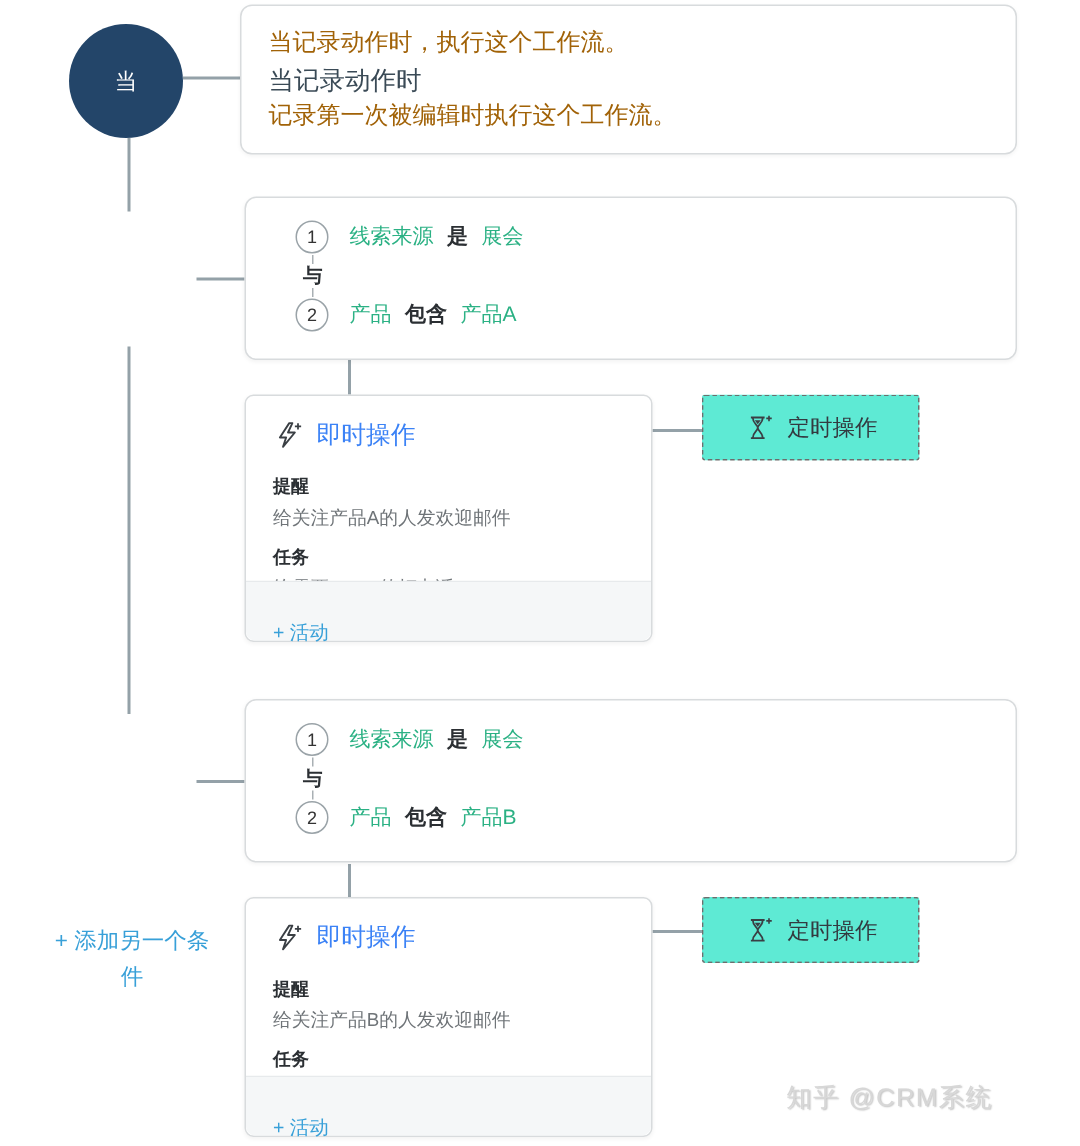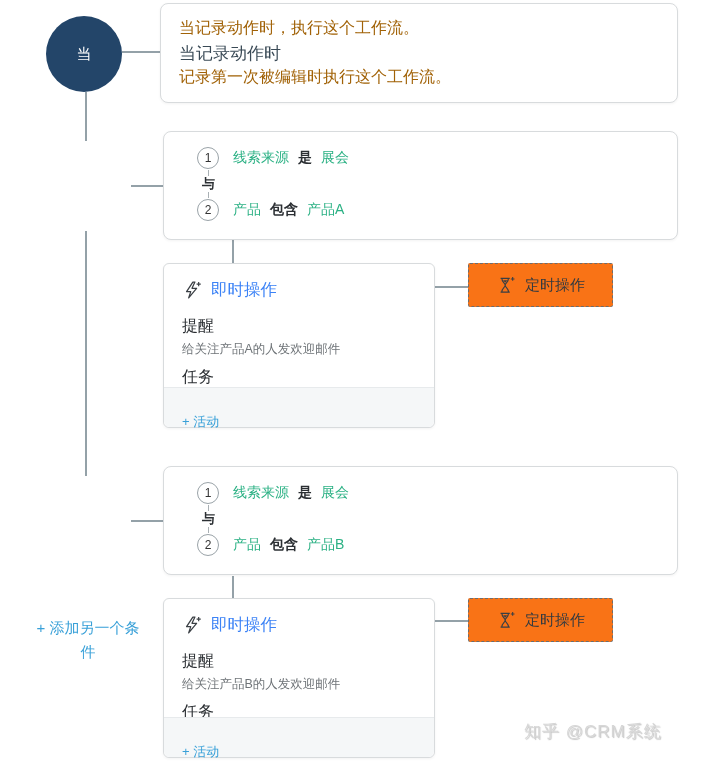--- a/index.html
+++ b/index.html
@@ -41,32 +41,32 @@
   .cond-field,.cond-value{color:#2bb184;font-weight:500;}
   .cond-op{color:#2b2f33;font-weight:bold;}
   .and-col{width:23px;display:flex;flex-direction:column;align-items:center;margin:1px 0;}
   .and-dash{height:6px;width:0;border-left:1px dashed #a9b0b4;}
   .and-label{font-size:13px;color:#2b2f33;font-weight:bold;line-height:1.2;}
   
   .abox{width:272px;height:165px;border-radius:6px;}
   .abox-head{display:flex;align-items:center;gap:9px;padding:15px 18px 6px;}
   .abox-title{font-size:16.5px;color:#3b82f6;}
   .abox-item{padding:0 18px;}
-  .item-label{font-size:16px;font-weight:normal;color:#2b2f33;margin-top:9px;}
+  .item-label{font-size:12px;font-weight:bold;color:#2b2f33;margin-top:9px;}
   .item-desc{font-size:12.5px;color:#6f7478;margin-top:4px;}
   .abox-footer{
     position:absolute;left:0;bottom:0;width:100%;height:40px;background:#f5f7f8;
     border-top:1px solid #e7eaec;border-radius:0 0 6px 6px;display:flex;align-items:center;
     padding-left:18px;box-sizing:border-box;
   }
   .blue-link{color:#38a0d8;font-size:13px;cursor:pointer;margin-top:28px;}
   
   .sbox{
     position:absolute;width:145px;height:44px;border:1.5px dashed #6d6d6d;border-radius:2px;
-    display:flex;align-items:center;justify-content:center;gap:9px;background:#f97316;box-sizing:border-box;
+    display:flex;align-items:center;justify-content:center;gap:9px;background:#5eead4;box-sizing:border-box;
   }
   .sbox-title{font-size:15px;color:#333a40;}
   
   .add-cond{
     position:absolute;left:35px;top:616px;width:106px;text-align:center;
     font-size:15px;line-height:1.6;color:#38a0d8;cursor:pointer;
   }
   
   .watermark{
     position:absolute;left:524px;top:720px;font-size:17px;color:#d7d7d7;

